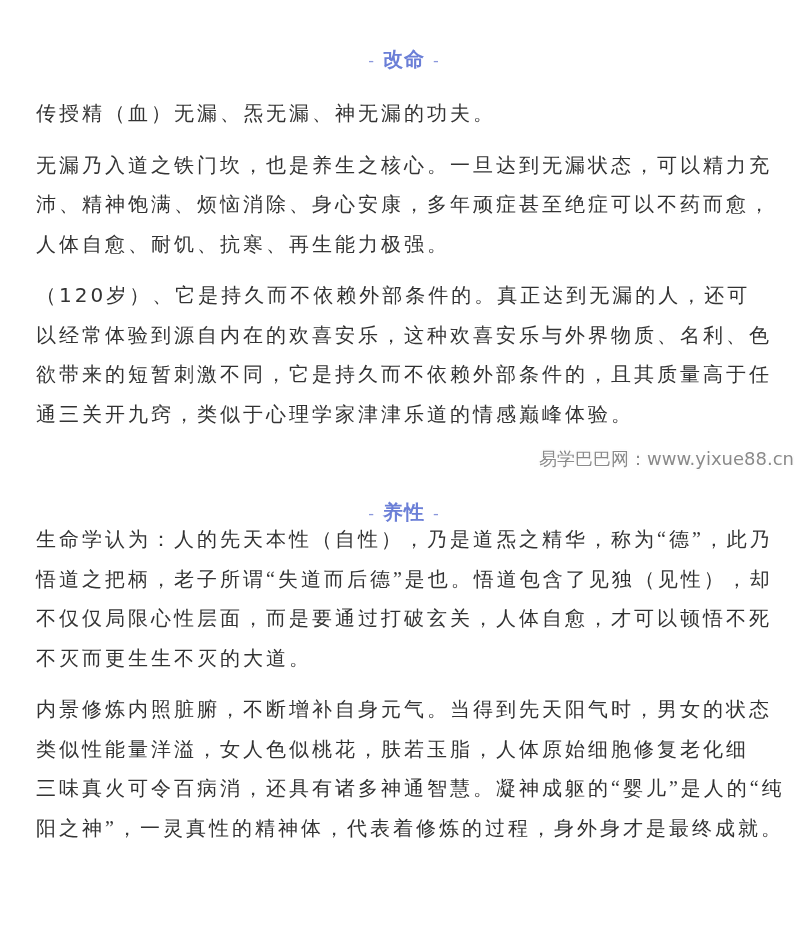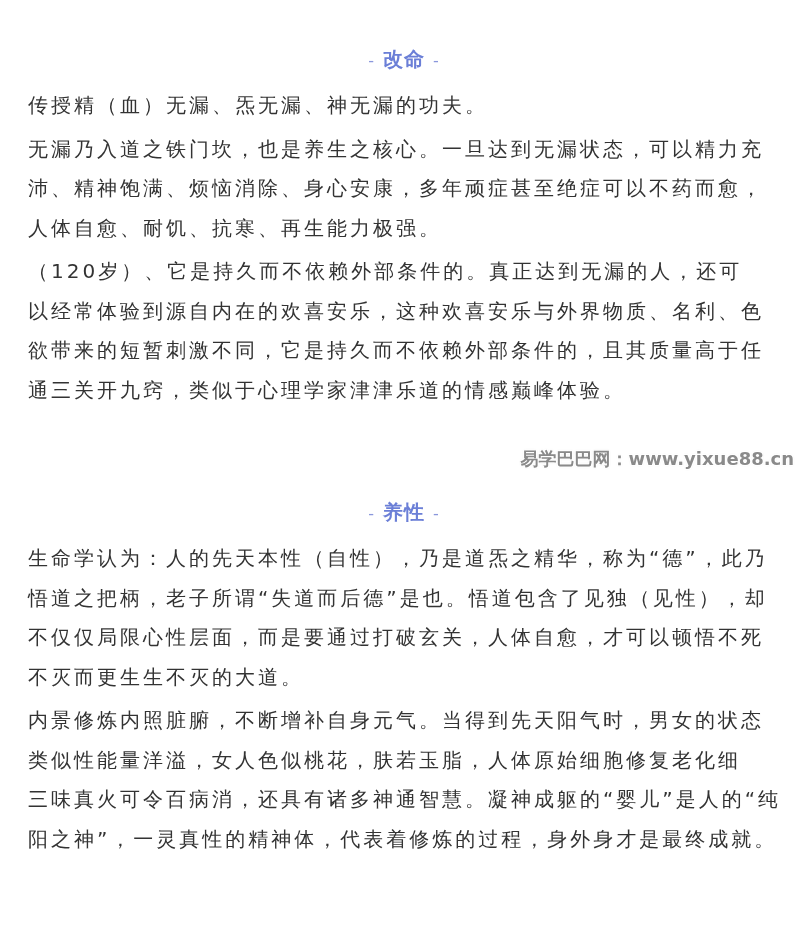--- a/index.html
+++ b/index.html
@@ -33,36 +33,36 @@
   }
   .section-title .dash {
     font-weight: normal;
     font-size: 16px;
     color: #8a97dc;
   }
   .para {
     font-size: 20px;
     letter-spacing: 3px;
     line-height: 39.5px;
-    margin: 4px;
+    margin: 12px;
     white-space: nowrap;
   }
   .para .line { display: block; }
   #title1 { position: absolute; top: 44px; }
   #sec1 { position: absolute; top: 82px; }
   #title2 { position: absolute; top: 497px; }
-  #sec2 { position: absolute; top: 535px; }
+  #sec2 { position: absolute; top: 508px; font-family: Liberation Serif, serif; }
 
   .watermark {
     position: absolute;
     right: 12px;
     top: 446px;
     text-align: left;
     font-size: 18px;
-    font-weight: bold;
+    font-weight: normal;
     color: #8a8a8a;
     line-height: 26px;
     letter-spacing: 0px;
     text-shadow:
       -1px -1px 0 #fff, 1px -1px 0 #fff, -1px 1px 0 #fff, 1px 1px 0 #fff,
       0 0 2px #bbb;
     white-space: nowrap;
   }
   .watermark .wm-line { display: block; }
 </style>

